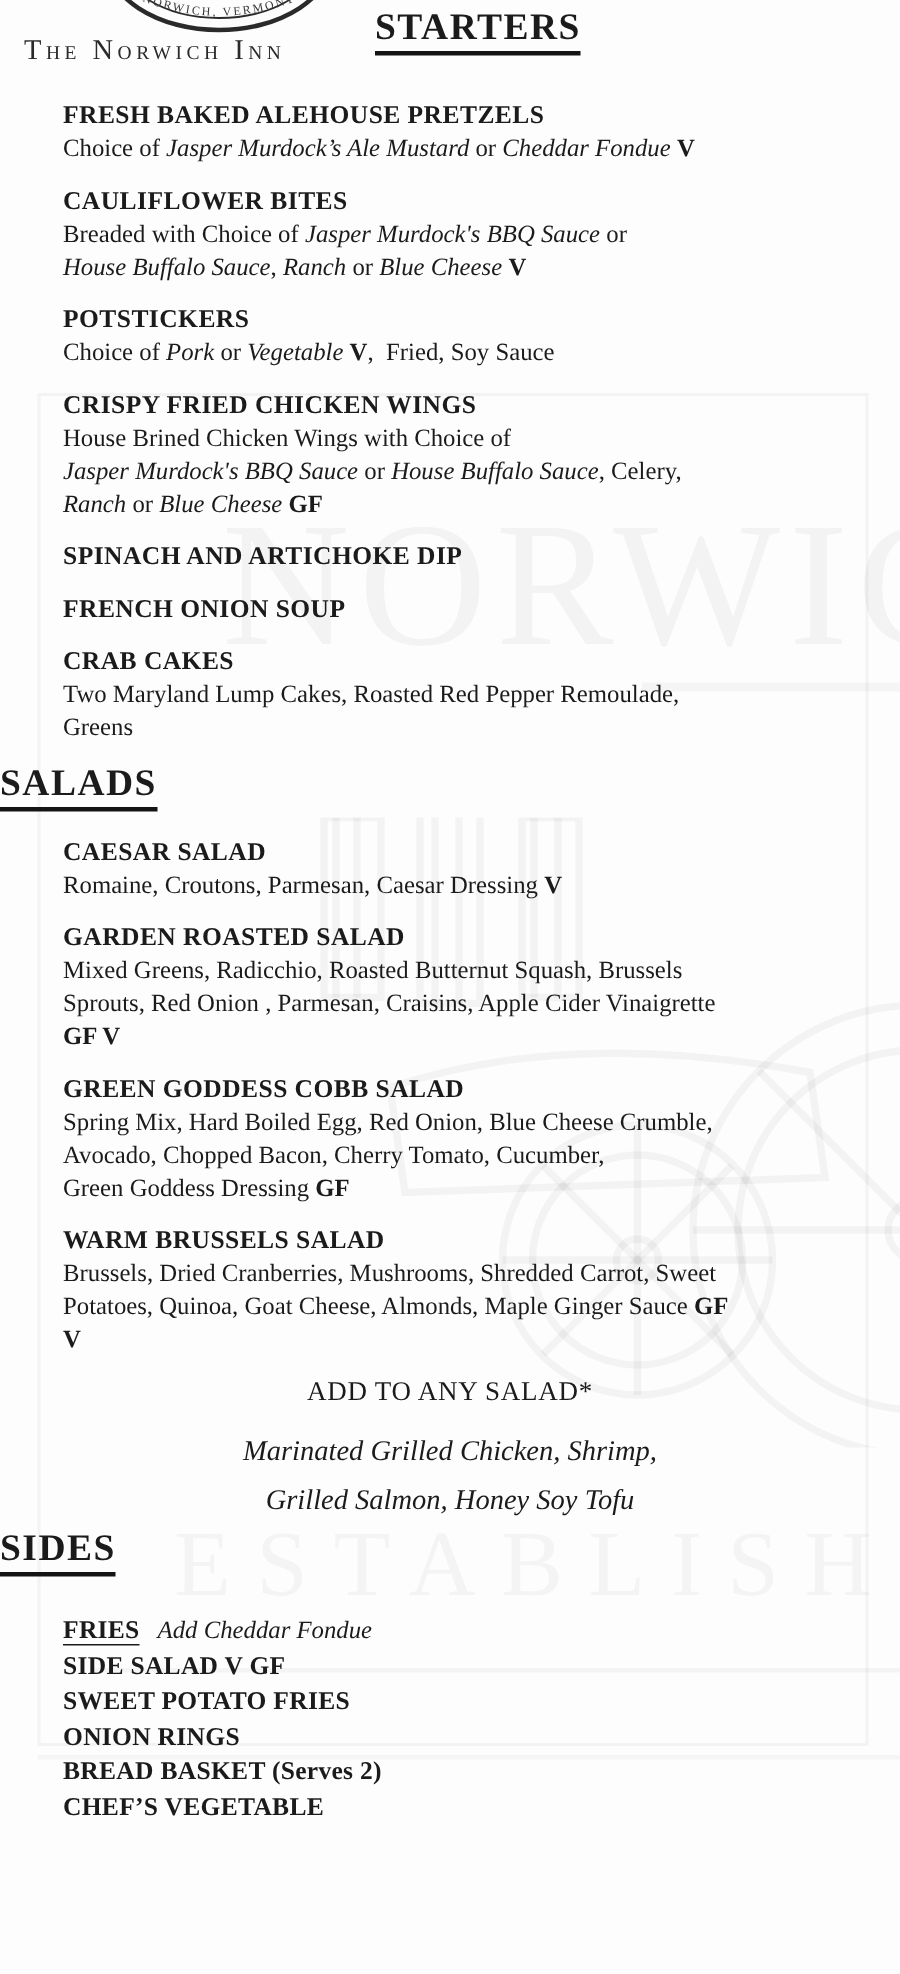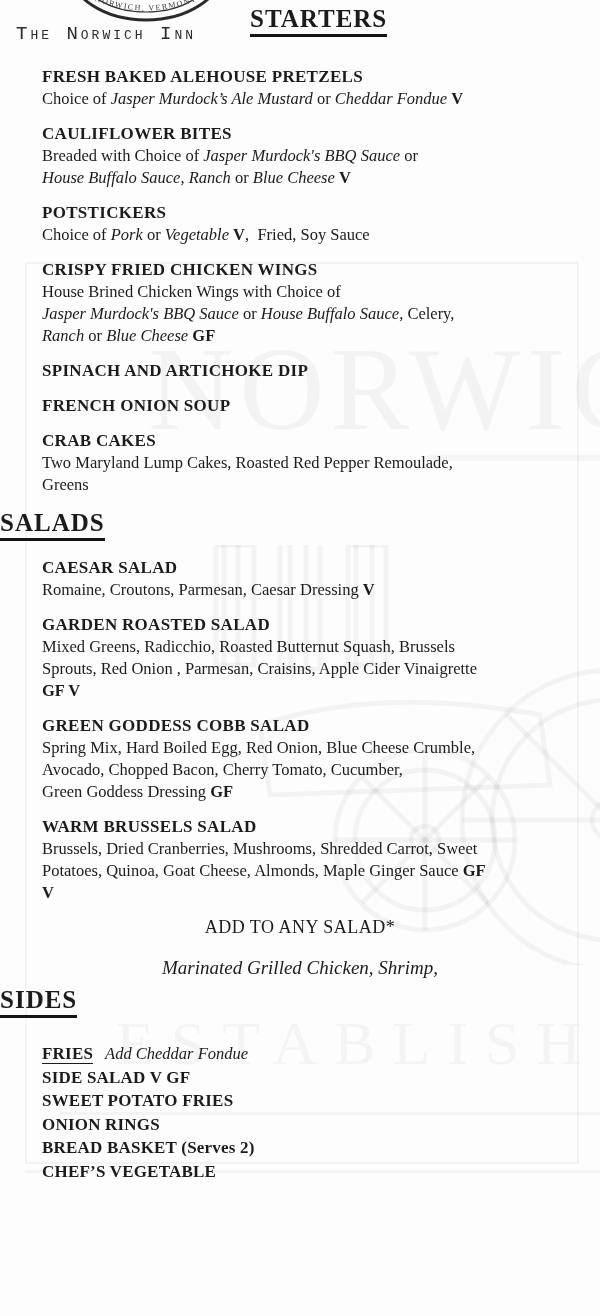--- a/index.html
+++ b/index.html
@@ -35,21 +35,21 @@
 
   
   .content { position:relative; z-index:1; }
 
   .header { position:relative; height:46px; }
   .logo { position:absolute; left:16px; top:0; width:210px; }
   .seal { display:block; margin-left:42px; }
   .brand-name {
     font-variant:small-caps;
     font-size:19px; letter-spacing:3px; color:#2a2a2a;
-    line-height:20px; margin-top:2px; white-space:nowrap;font-family:Liberation Mono, monospace;
+    line-height:20px; margin-top:2px; white-space:nowrap;
   }
   .main-heading {
     position:absolute; left:250px; top:5px;
     font-size:25px; font-weight:bold; letter-spacing:1px;
     border-bottom:3px solid #141414; padding-bottom:1px;
   }
 
   .menu-list { padding:20px 4px 0 42px; }
   .menu-item { margin-bottom:13px; }
   .item-title { font-size:17px; font-weight:bold; letter-spacing:0.3px; line-height:22px; }
@@ -183,20 +183,21 @@
       </div>
       <div class="menu-item">
         <div class="item-title"><span>WARM BRUSSELS SALAD</span></div>
         <div class="item-desc"><span class="run-n">Brussels, Dried Cranberries, Mushrooms, Shredded Carrot, Sweet</span><br><span class="run-n">Potatoes, Quinoa, Goat Cheese, Almonds, Maple Ginger Sauce </span><span class="run-b">GF</span><br><span class="run-b">V</span></div>
       </div>
     </div>
 
   <div class="add-heading">ADD TO ANY SALAD*</div>
   <div class="add-lines">
       <div>Marinated Grilled Chicken, Shrimp,</div>
+      <div>Grilled Salmon, Honey Soy Tofu</div>
     </div>
 
   <div class="section-heading">
     <span class="hd">SIDES</span>
   </div>
 
   <div class="sides-list">
       <div class="menu-item">
         <div class="item-title"><span class="title-u">FRIES</span><span class="inline-note"><span class="run-i">Add Cheddar Fondue</span></span></div>
       </div>

